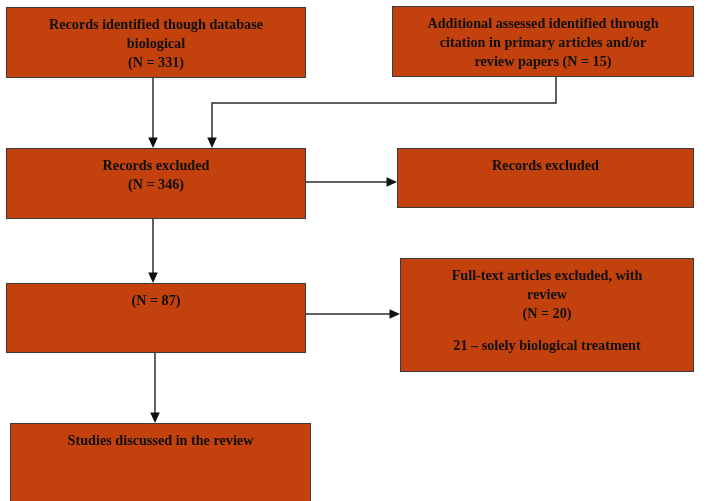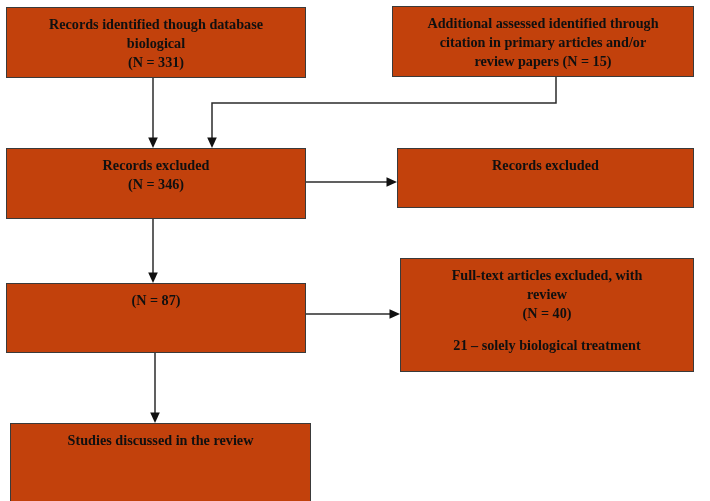--- a/index.html
+++ b/index.html
@@ -102,21 +102,21 @@
     <span class="ln">Records excluded</span>
   </div>
 
   <div class="box" style="left:6px; top:283px; width:300px; height:70px;">
     <span class="ln">(N = 87)</span>
   </div>
 
   <div class="box" style="left:400px; top:258px; width:294px; height:114px;">
     <span class="ln">Full-text articles excluded, with</span>
     <span class="ln">review</span>
-    <span class="ln">(N = 40)</span>
+    <span class="ln">(N = 20)</span>
     <span class="spacer"></span>
     <span class="ln">21 – solely biological treatment</span>
   </div>
 
   <div class="box" style="left:10px; top:423px; width:301px; height:86px;">
     <span class="ln">Studies discussed in the review</span>
   </div>
 
 </div>
 

